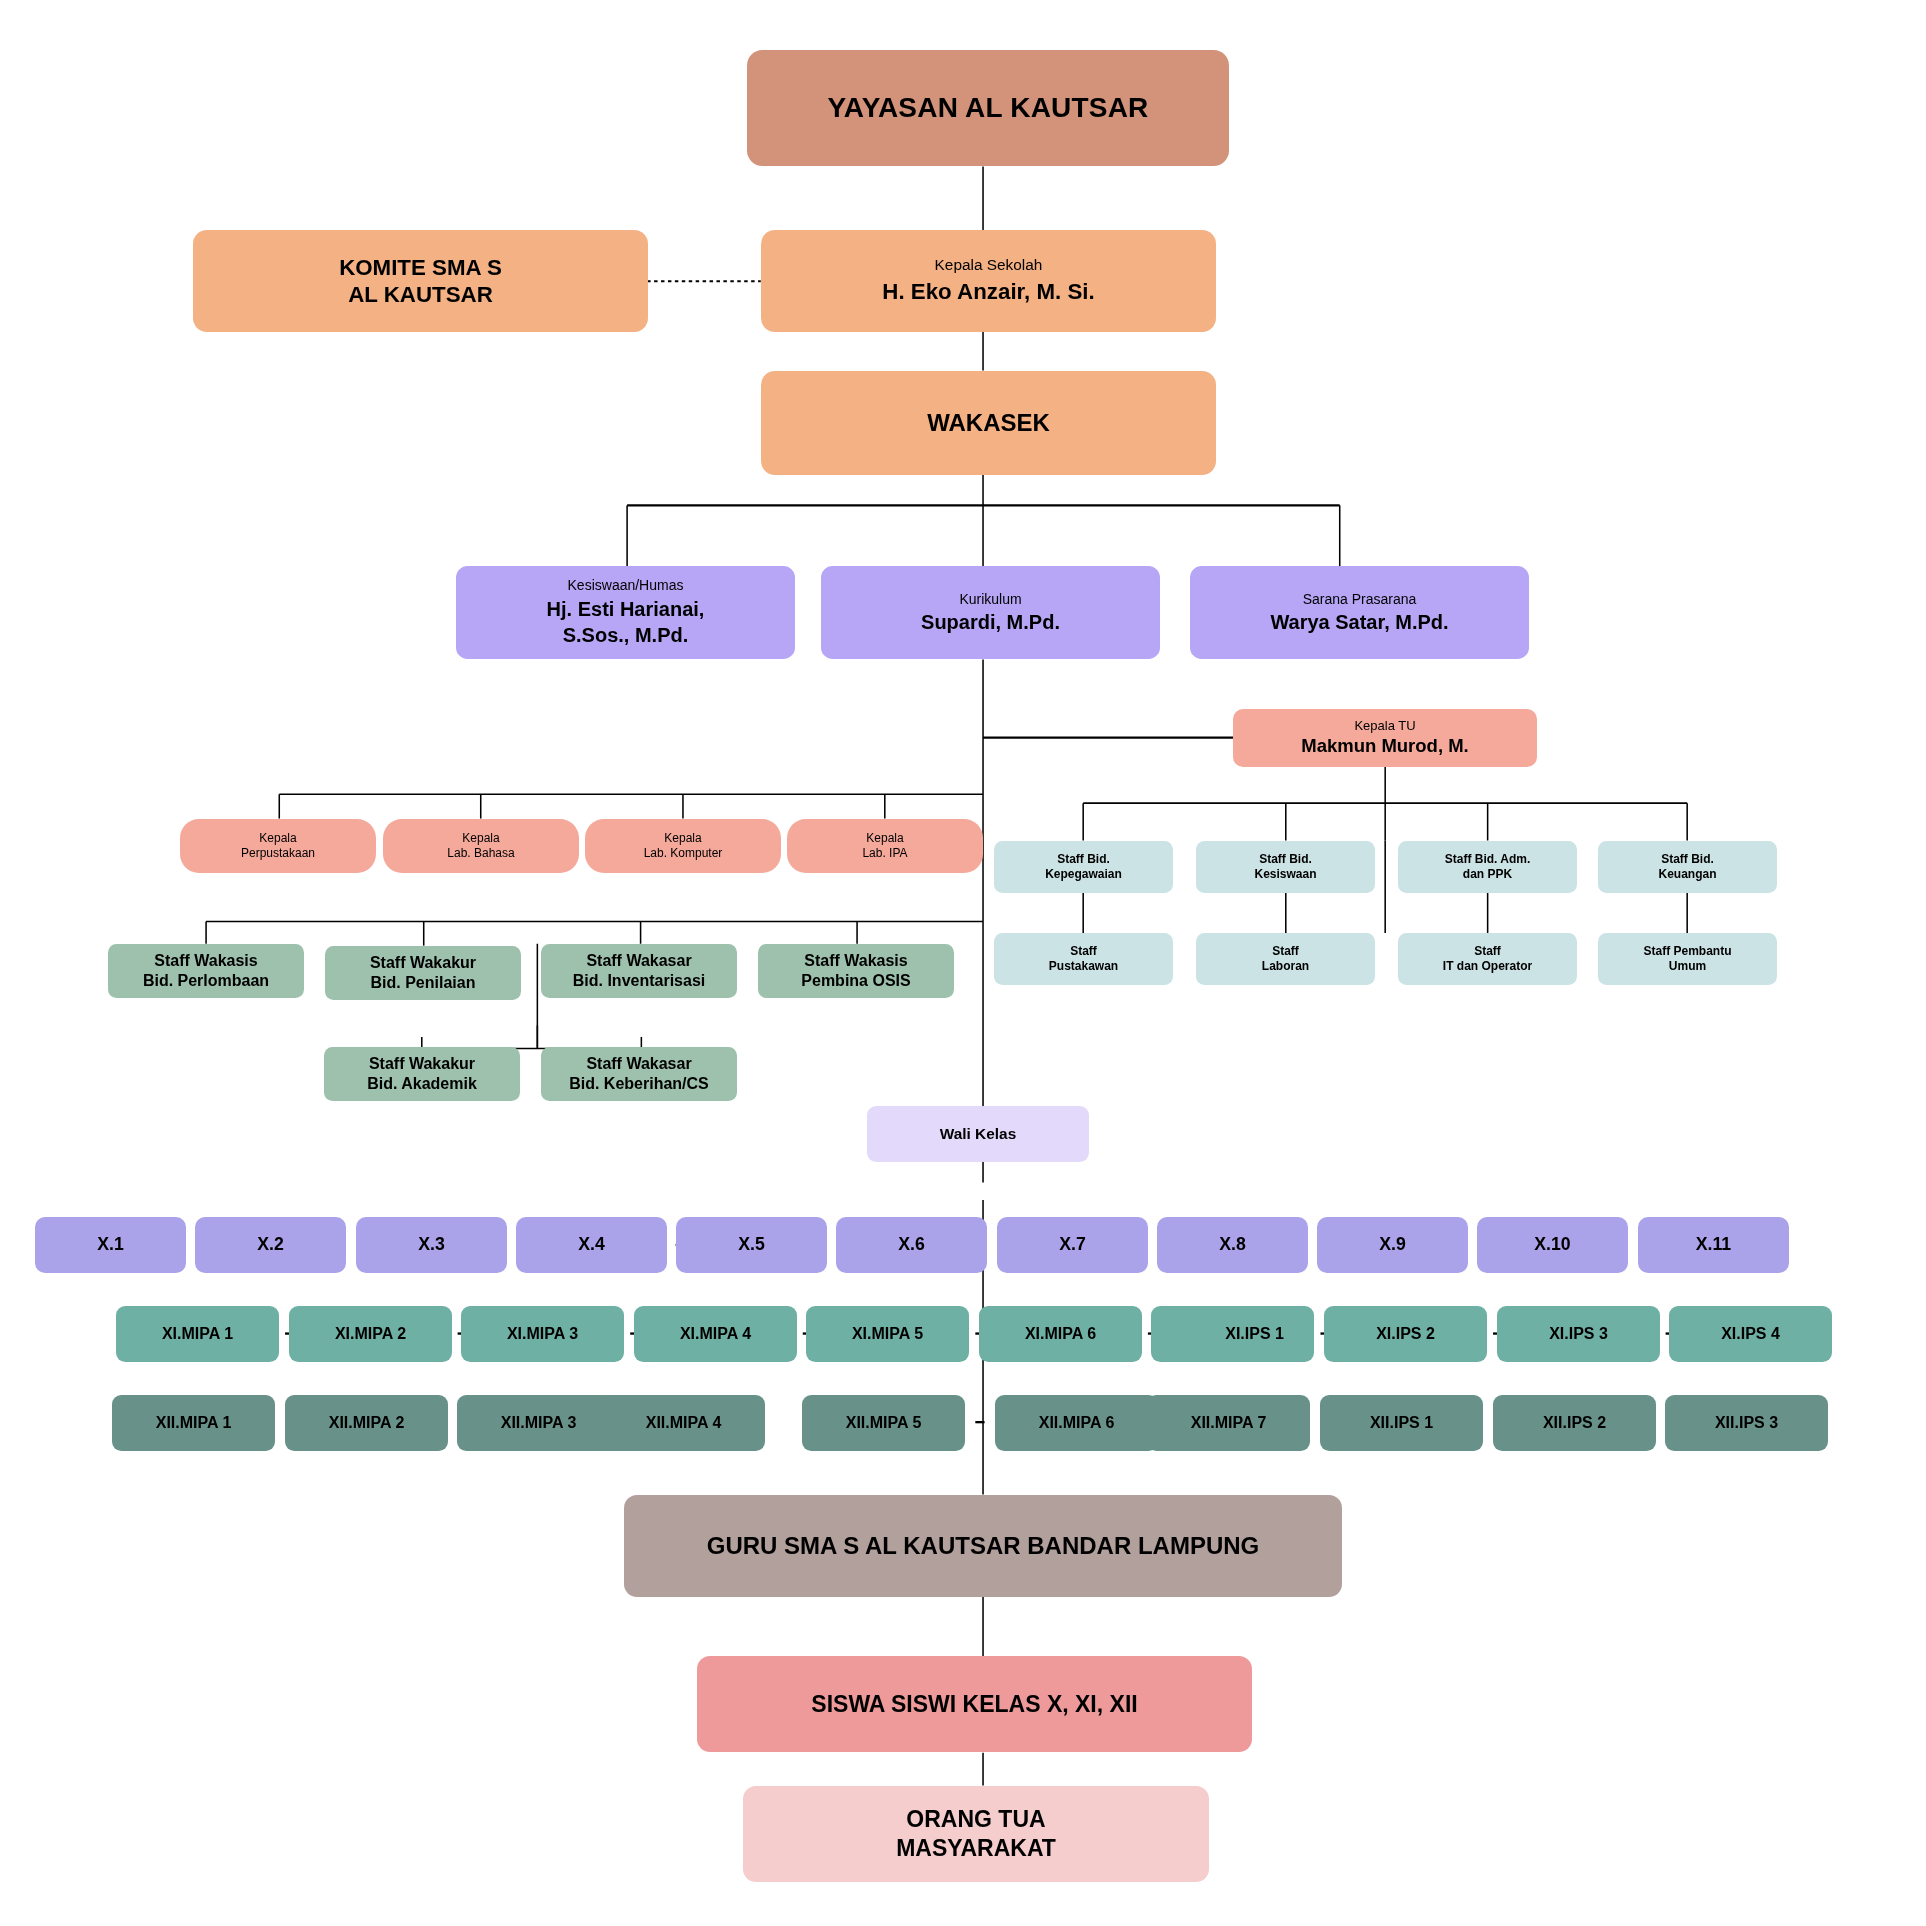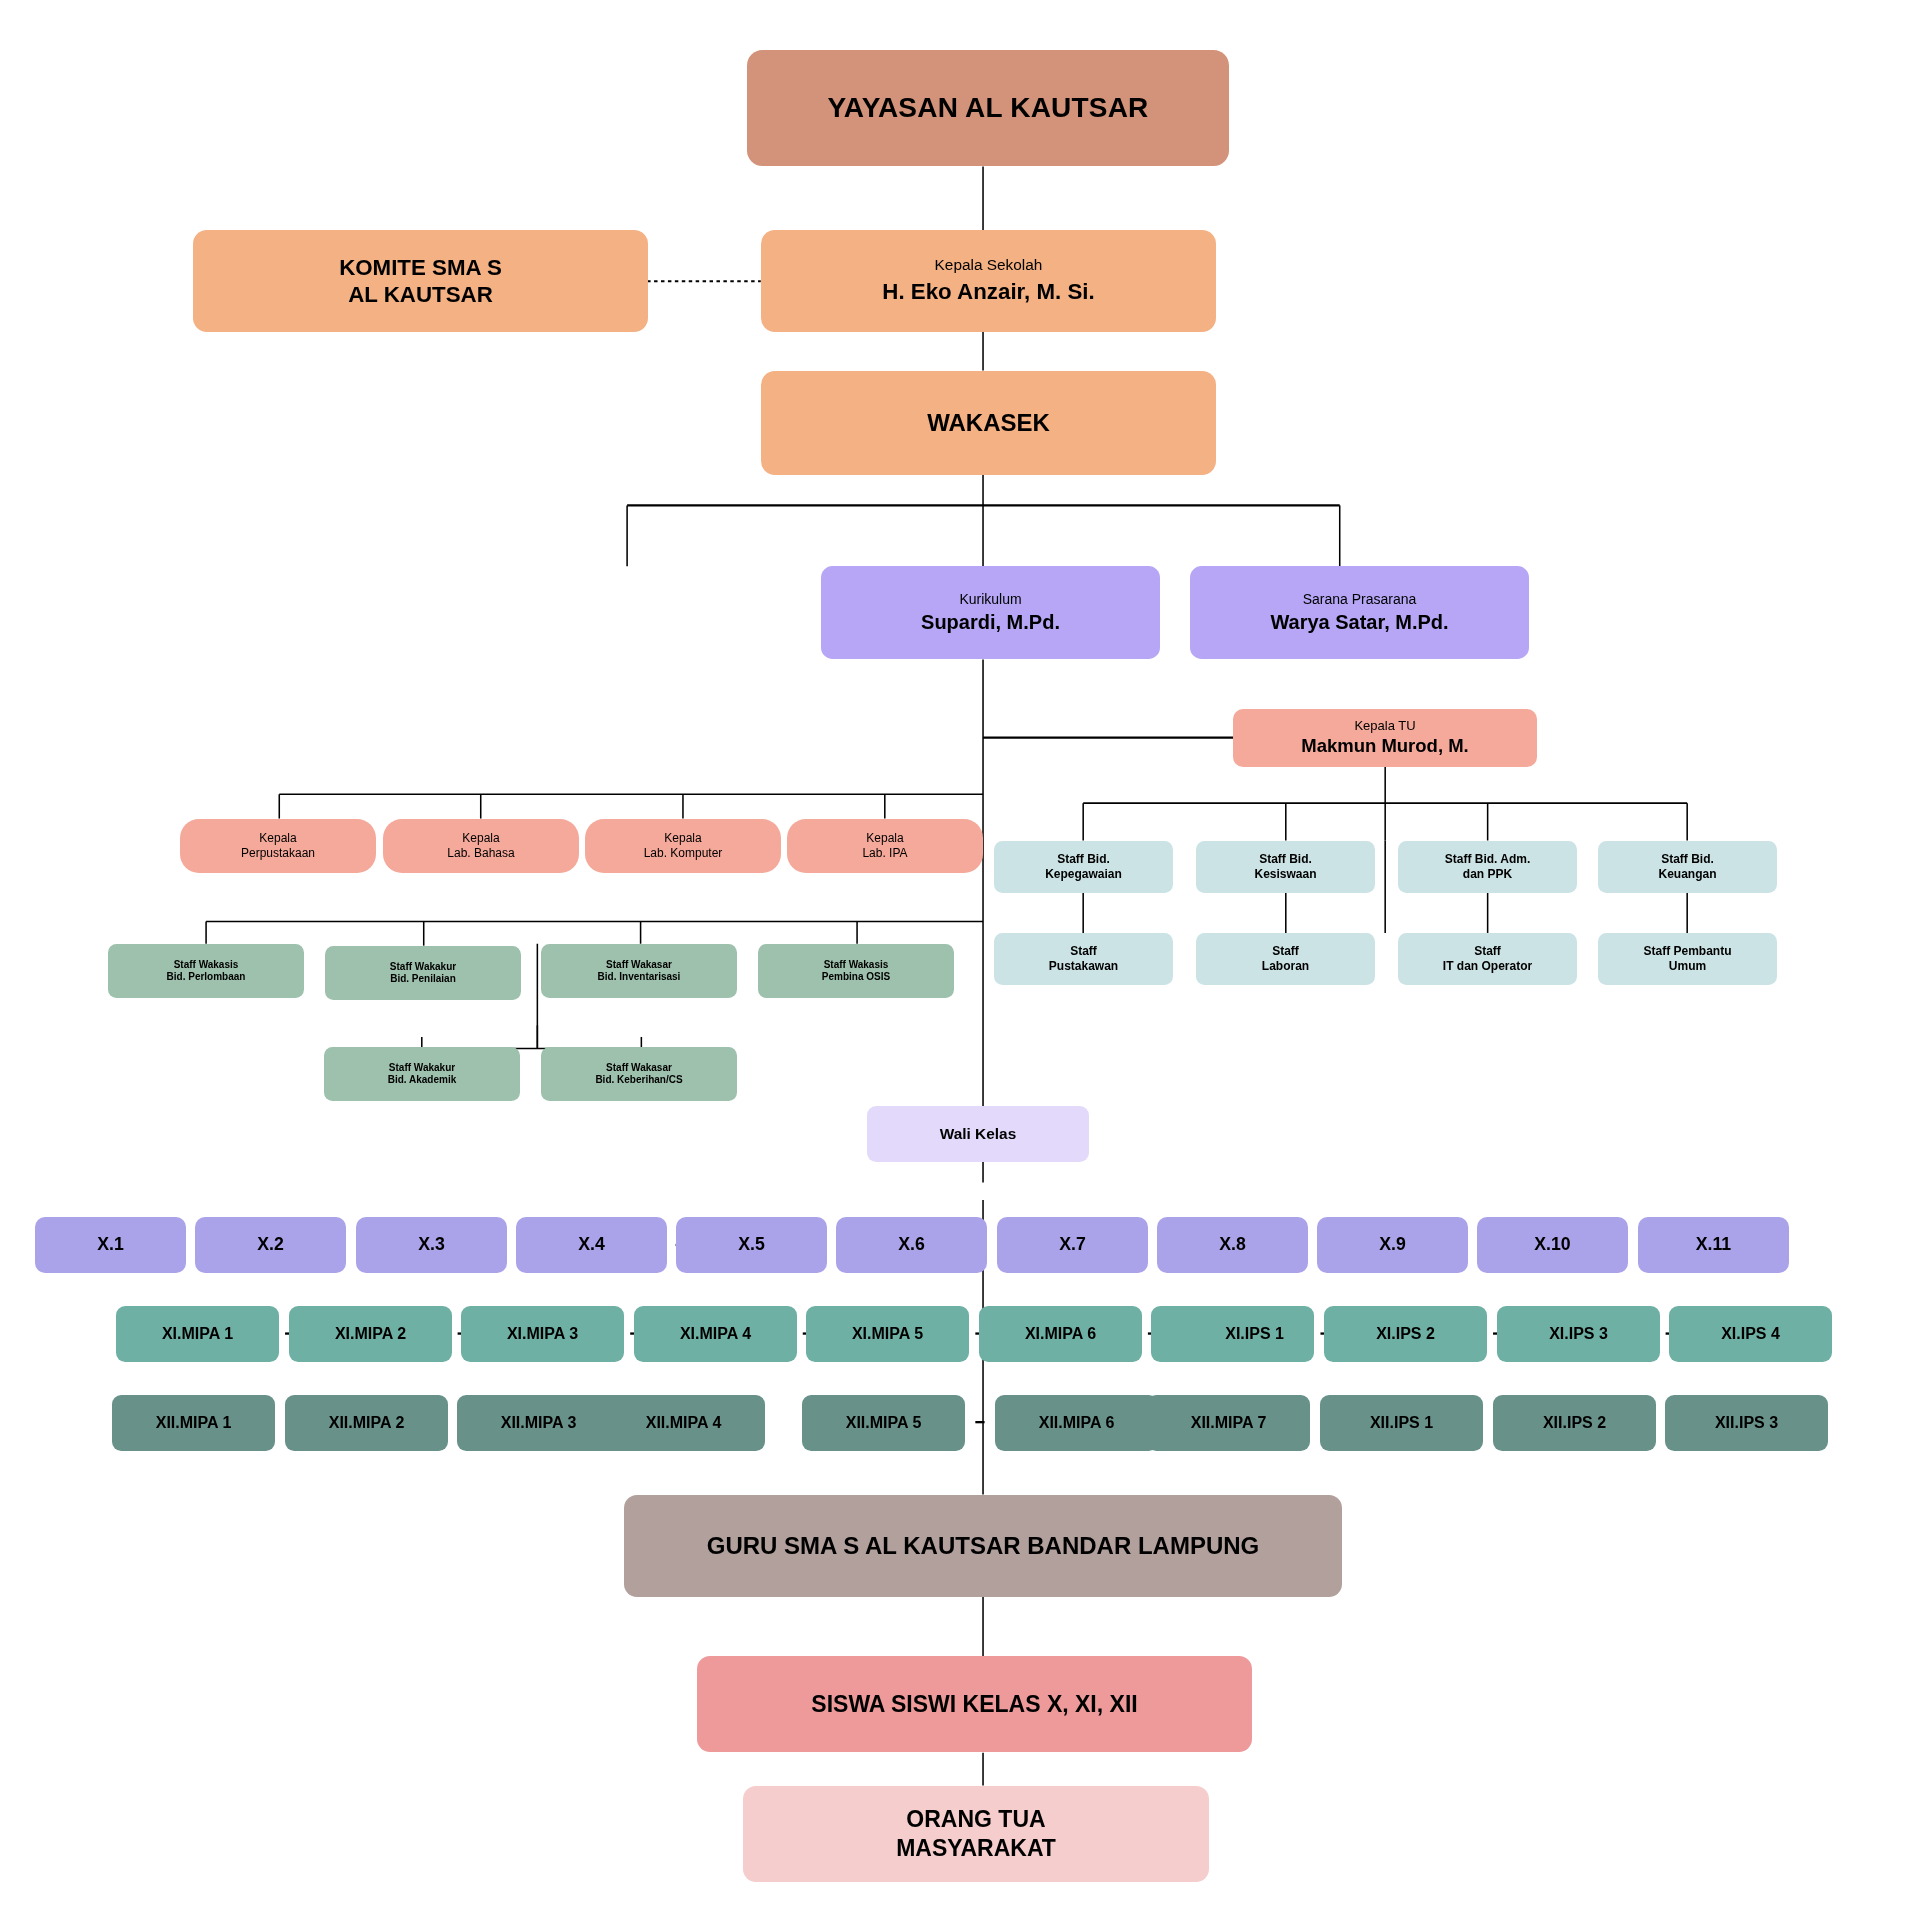--- a/index.html
+++ b/index.html
@@ -70,21 +70,21 @@
   .n-tu .role{font-size:13px;}
   .n-tu .nm{font-size:18.5px;margin-top:1.5px;}
   .n-kepala{
     background:#f4a99a;
     border-radius:19px;
     font-size:12px;font-weight:400;
   }
   .n-staffgreen{
     background:#9dc1ad;
     border-radius:8.5px;
-    font-size:10px;font-weight:700;
+    font-size:16px;font-weight:700;
   }
   .n-staffblue{
     background:#cce3e5;
     border-radius:8.5px;
     font-size:12px;font-weight:700;
   }
   .n-wali{
     background:#e3dafb;
     border-radius:9.2px;
     font-size:15.4px;font-weight:800;
@@ -241,20 +241,25 @@
 
   <div class="node n-kepsek" style="left:761px;top:230px;width:455px;height:102px;">
     <span class="role">Kepala Sekolah</span>
     <span class="nm">H. Eko Anzair, M. Si.</span>
   </div>
 
   <div class="node n-wakasek" style="left:761px;top:371px;width:455px;height:104px;">
     <span class="ln">WAKASEK</span>
   </div>
 
+  <div class="node n-wakil" style="left:456px;top:566px;width:339px;height:93px;">
+    <span class="role">Kesiswaan/Humas</span>
+    <span class="nm">Hj. Esti Harianai,</span>
+    <span class="nm">S.Sos., M.Pd.</span>
+  </div>
 
   <div class="node n-wakil" style="left:821px;top:566px;width:339px;height:93px;">
     <span class="role">Kurikulum</span>
     <span class="nm">Supardi, M.Pd.</span>
   </div>
 
   <div class="node n-wakil" style="left:1190px;top:566px;width:339px;height:93px;">
     <span class="role">Sarana Prasarana</span>
     <span class="nm">Warya Satar, M.Pd.</span>
   </div>

